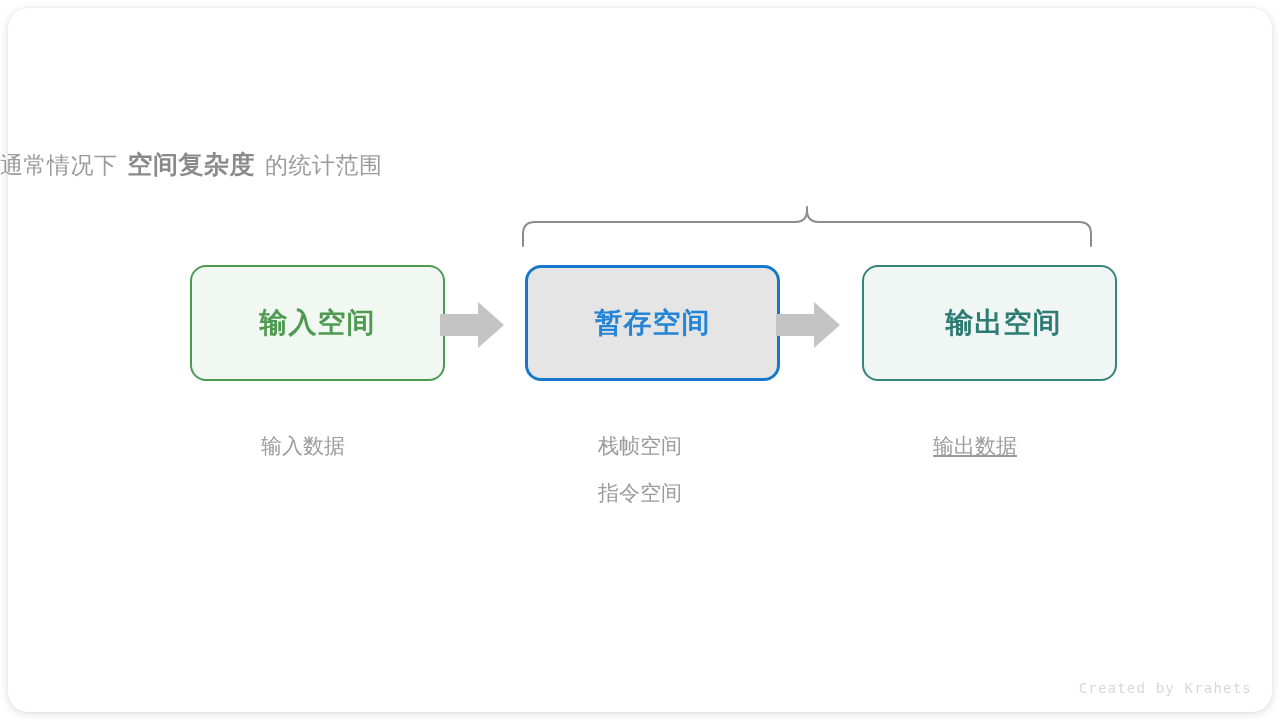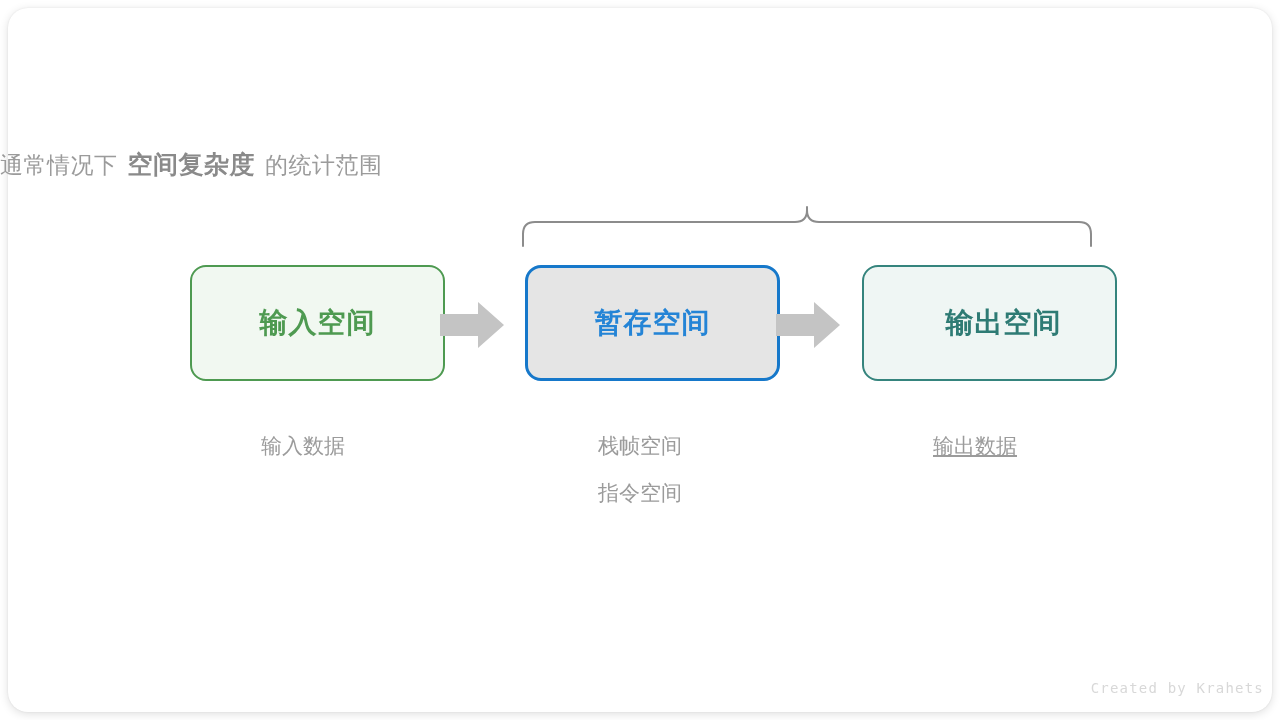--- a/index.html
+++ b/index.html
@@ -120,21 +120,21 @@
     font-size: 21px;
     line-height: 47px;
   }
   .sub-input  { left: 183px; }
   .sub-temp   { left: 520px; }
   .sub-output { left: 855px; text-decoration: underline; }
 
   
   .watermark {
     position: absolute;
-    right: 16px;
+    right: 28px;
     bottom: 24px;
     font-family: "DejaVu Sans Mono", "Liberation Mono", monospace;
     font-size: 14px;
     color: #d8d8d8;
     letter-spacing: 1.2px;
   }
 </style>
 </head>
 <body>
 

